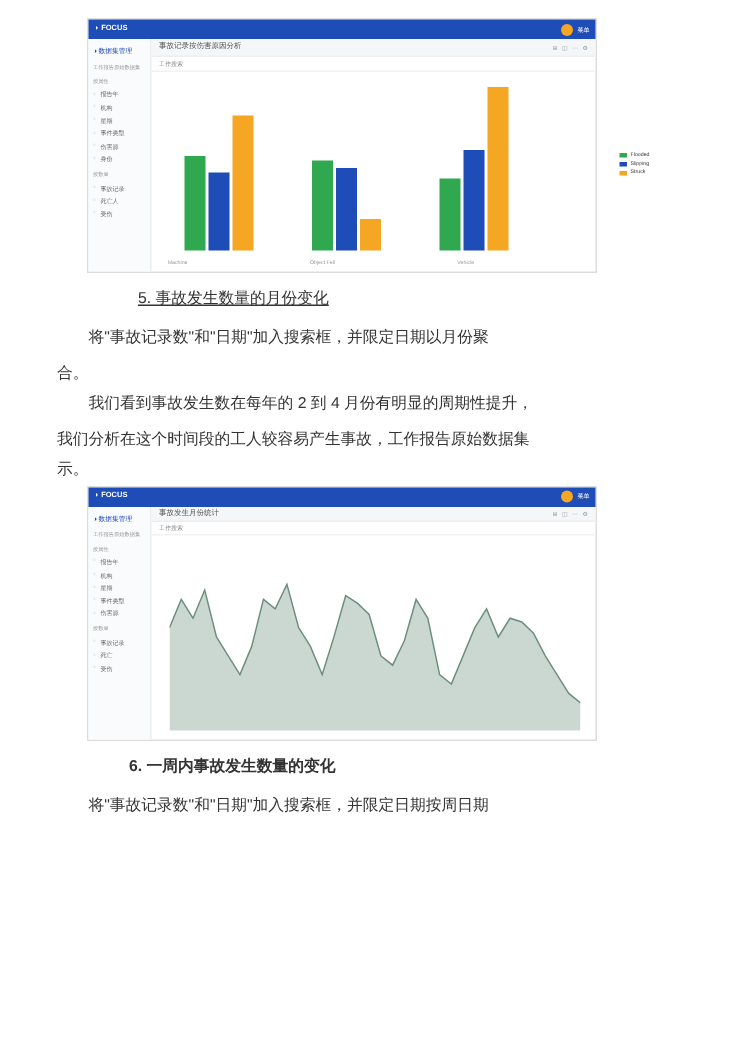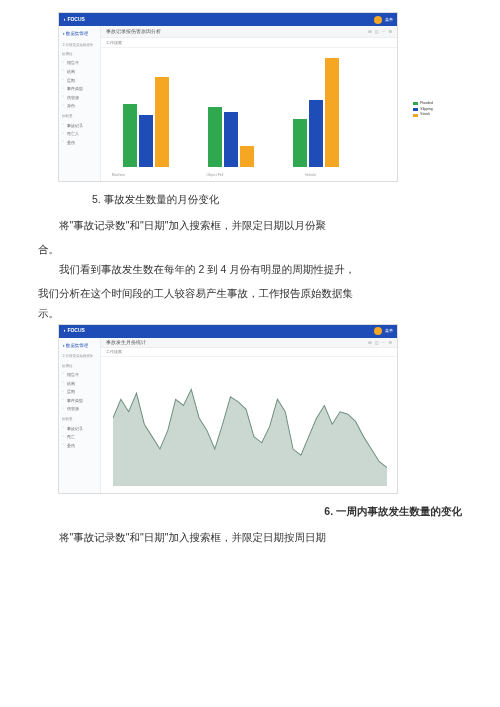--- a/index.html
+++ b/index.html
@@ -72,23 +72,23 @@
     .bar-plot { width: 100%; height: 100%; position: relative; }
     .bar-group { position: absolute; bottom: 0; display: flex; align-items: flex-end; gap: 2px; }
     .bar { width: 14px; }
     .legend-bar { position: absolute; right: -36px; top: 40%; font-size: 3.5px; line-height: 1.6; }
     .legend-bar div { display: flex; align-items: center; gap: 2px; }
     .sw { width: 5px; height: 3px; }
     .x-axis-bar { position: absolute; bottom: 2px; left: 12px; right: 40px; display: flex; justify-content: space-around; font-size: 3.5px; color: #999; }
     
     .area-plot { width: 100%; height: 100%; }
     
-    .caption { text-indent: 0; margin: 2px 0 6px 54px; }
+    .caption { text-indent: 0; margin: 2px 0 6px 54px; text-decoration: underline; }
     .para { text-indent: 2em; margin-bottom: 4px; }
-    .h6 { text-indent: 0; margin: 6px 0 6px 48px; text-align: right; }
+    .h6 { text-indent: 0; margin: 6px 0 6px 48px; }
     .bold-span { font-weight: bold; }
   </style>
 </head>
 <body>
 
 <div class="screenshot">
   <div class="titlebar">
     <span>◗ <span>FOCUS</span></span>
     <div class="right">
       <div class="avatar"></div>

